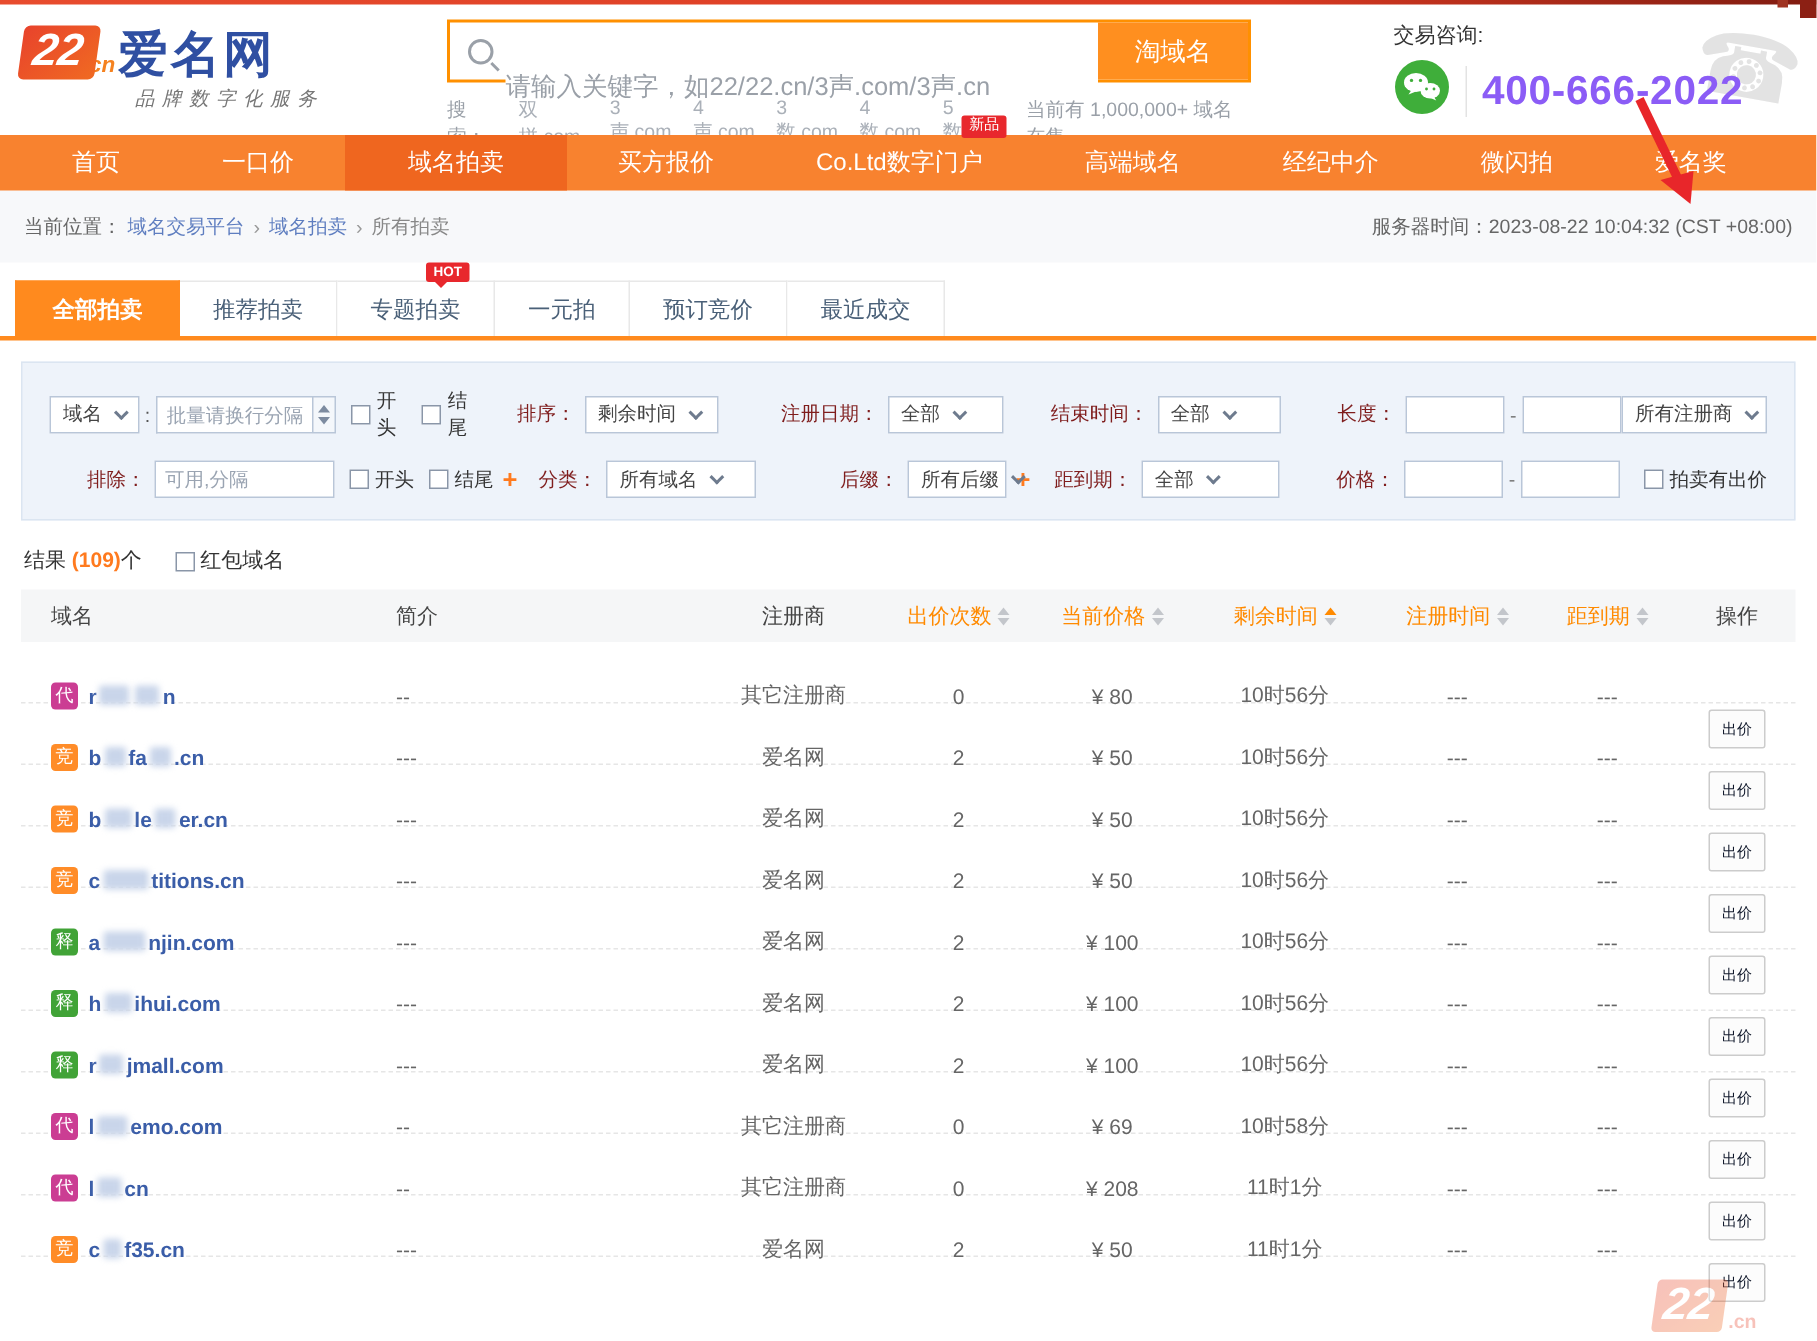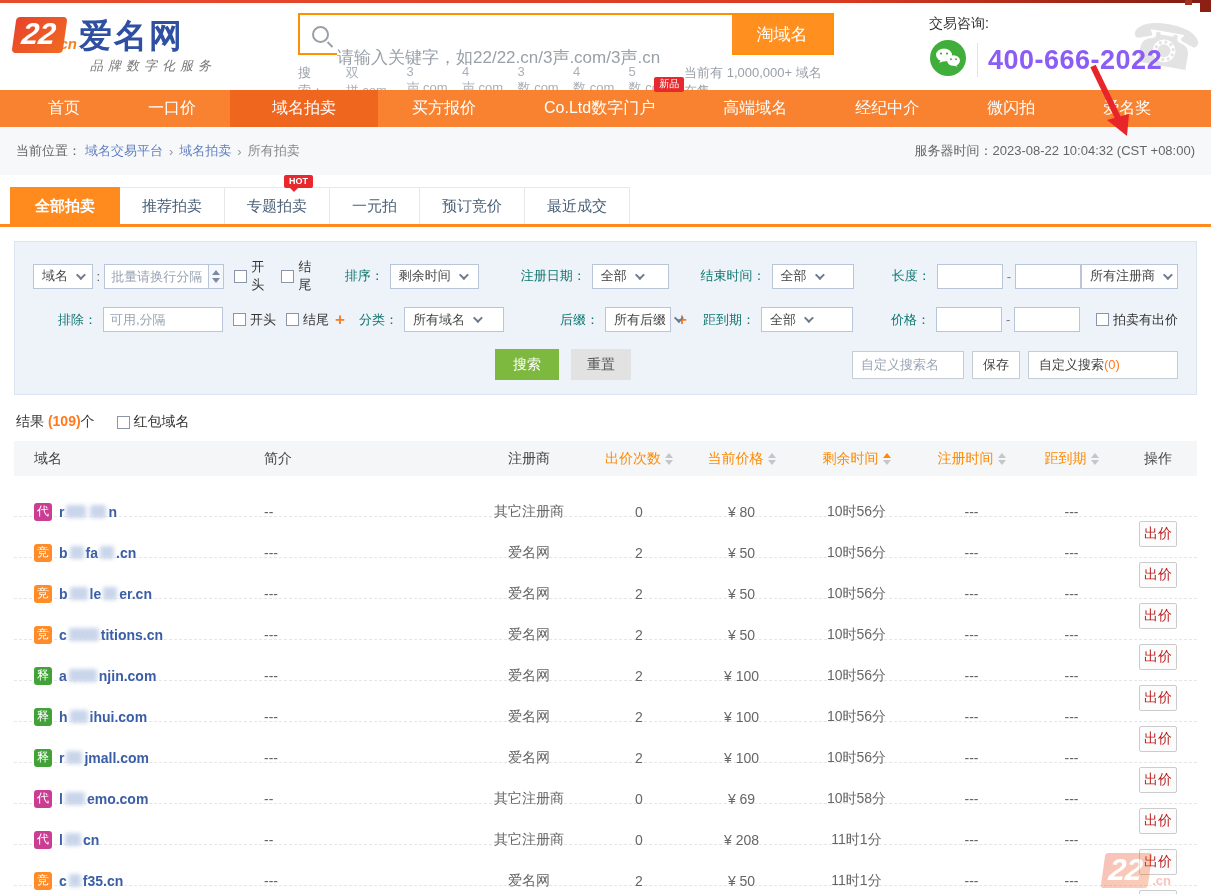--- a/index.html
+++ b/index.html
@@ -34,21 +34,21 @@
   .c-row{display:flex;align-items:center;margin-top:6px;}
   .wechat-ic{flex:none;margin-right:10px;}
   .c-div{width:1px;height:34px;background:#e3e3e3;margin-right:10px;}
   .phone{color:#8b5cf6;font-weight:bold;font-size:27px;letter-spacing:.5px;position:relative;z-index:2;}
   .phone-bg{position:absolute;right:-4px;top:6px;font-size:58px;color:#e3e3e3;z-index:1;transform:rotate(10deg);line-height:1;}
 
   
   .nav{height:37px;background:#f8822f;display:flex;align-items:stretch;padding-left:14px;position:relative;}
   .nav-item{color:#fff;font-size:16px;display:flex;align-items:center;padding:0 34px;cursor:pointer;position:relative;}
   .nav-item.active{background:#ef661f;padding:0 42px;}
-  .new-badge{position:absolute;top:-13px;right:5px;background:#e8282d;color:#fff;font-size:10px;
+  .new-badge{position:absolute;top:-13px;right:18px;background:#e8282d;color:#fff;font-size:10px;
     padding:1px 5px 2px;border-radius:2px;line-height:1.2;}
 
   
   .crumb-bar{height:48px;background:#f7f8fa;display:flex;align-items:center;padding:0 16px;font-size:13px;color:#666;}
   .crumb-link{color:#5f7ec0;text-decoration:none;margin:0 4px;cursor:pointer;}
   .crumb-sep{color:#999;margin:0 2px;}
   .crumb-cur{color:#888;margin-left:4px;}
   .srv-time{margin-left:auto;color:#666;font-size:13px;}
 
   
@@ -58,21 +58,21 @@
   .tab:first-child{border-left:1px solid #e8e8e8;}
   .tab.active{background:#ff8a1e;color:#fff;font-weight:bold;border-color:#ff8a1e;padding:0 24px;}
   .hot-badge{position:absolute;top:-13px;right:16px;background:#e8282d;color:#fff;font-size:9px;font-weight:bold;
     padding:2px 5px;border-radius:2px;line-height:1;}
   .hot-badge::after{content:"";position:absolute;left:6px;bottom:-4px;border:4px solid transparent;border-top-color:#e8282d;border-bottom:none;}
 
   
   .fpanel{margin:14px;background:#eef3fa;border:1px solid #dbe5f1;padding:16px 18px 14px;font-size:13px;color:#333;}
   .frow{display:flex;align-items:center;margin-bottom:13px;}
   .frow:last-child{margin-bottom:0;}
-  .flabel{color:#0f766e;margin:0 6px 0 14px;white-space:nowrap;}
+  .flabel{color:#7f1d1d;margin:0 6px 0 14px;white-space:nowrap;}
   .flabel.first{margin-left:0;width:64px;text-align:right;}
   .sel{display:inline-flex;align-items:center;background:#fff;border:1px solid #b9c6d8;height:25px;
     padding:0 7px 0 8px;color:#444;gap:8px;cursor:pointer;white-space:nowrap;}
   .caret{width:7px;height:7px;border-right:2px solid #6e7b8e;border-bottom:2px solid #6e7b8e;
     transform:rotate(45deg) translateY(-2px);flex:none;}
   .inp{background:#fff;border:1px solid #b9c6d8;height:25px;padding:0 6px;font-size:13px;color:#333;outline:none;}
   .inp::placeholder{color:#9aa4b2;}
   .spinwrap{display:inline-flex;align-items:stretch;}
   .spinwrap .inp{border-right:none;width:104px;}
   .spin{width:16px;border:1px solid #b9c6d8;background:#f4f7fb;display:flex;flex-direction:column;align-items:center;justify-content:center;gap:3px;cursor:pointer;}
@@ -113,21 +113,21 @@
   .trow{height:41px;border-bottom:1px dashed #e6e6e6;font-size:14px;color:#666;}
   .cell{display:flex;align-items:center;justify-content:center;}
   .cell.left{justify-content:flex-start;padding-left:20px;}
   .badge{width:18px;height:18px;border-radius:3px;color:#fff;font-size:12px;display:inline-flex;
     align-items:center;justify-content:center;margin-right:7px;flex:none;}
   .b-dai{background:#cb3d93;}
   .b-jing{background:#ff8c28;}
   .b-shi{background:#41a337;}
   .dom{color:#3a5da8;font-weight:bold;font-size:14px;cursor:pointer;display:inline-flex;align-items:center;}
   .blurseg{display:inline-block;height:13px;background:#c9d5ea;border-radius:2px;filter:blur(2px);margin:0 2px;}
-  .bid-btn{width:38px;height:26px;border:1px solid #ccc;background:#fcfcfc;color:#b91c1c;font-size:14px;cursor:pointer;border-radius:2px;margin-top:45px;}
+  .bid-btn{width:38px;height:26px;border:1px solid #ccc;background:#fcfcfc;color:#0f172a;font-size:10px;cursor:pointer;border-radius:2px;margin-top:45px;}
 
   .arrow-svg{position:absolute;left:1071px;top:58px;width:70px;height:90px;pointer-events:none;z-index:5;}
   .wm{position:absolute;right:40px;bottom:6px;opacity:.32;display:flex;align-items:flex-end;z-index:4;}
   .wm-2{background:linear-gradient(135deg,#e8432c,#f06a22);color:#fff;font-weight:bold;font-style:italic;
     font-size:30px;padding:0 8px 2px 6px;transform:skewX(-8deg);border-radius:3px;line-height:1.1;}
   .wm-cn{color:#e8432c;font-size:13px;font-weight:bold;margin-left:2px;}
 </style>
 </head>
 <body>
 
@@ -333,30 +333,20 @@
     <span class="flabel" style="margin-left:38px">价格：</span>
     <input class="inp" style="width: 66px;">
     <span class="rangesep">-</span>
     <input class="inp" style="width: 66px;">
     <span class="cbgroup mla">
         <span class="cb"></span>
         <span>拍卖有出价</span>
       </span>
   </div>
 
-  <div class="frow" style="margin-top:17px">
-    <button class="btn-search">搜索</button>
-    <button class="btn-reset">重置</button>
-    <span class="cust-input mla">自定义搜索名</span>
-    <button class="btn-save">保存</button>
-    <span class="cust-box">
-      <span>自定义搜索</span>
-        <span class="cust-count">(0)</span>
-    </span>
-  </div>
 </div>
 
 <div class="results">
   <span>
     <span>结果 </span><span class="res-count">(109)</span><span>个</span>
   </span>
   <span class="cbgroup">
       <span class="cb"></span>
       <span>红包域名</span>
     </span>

